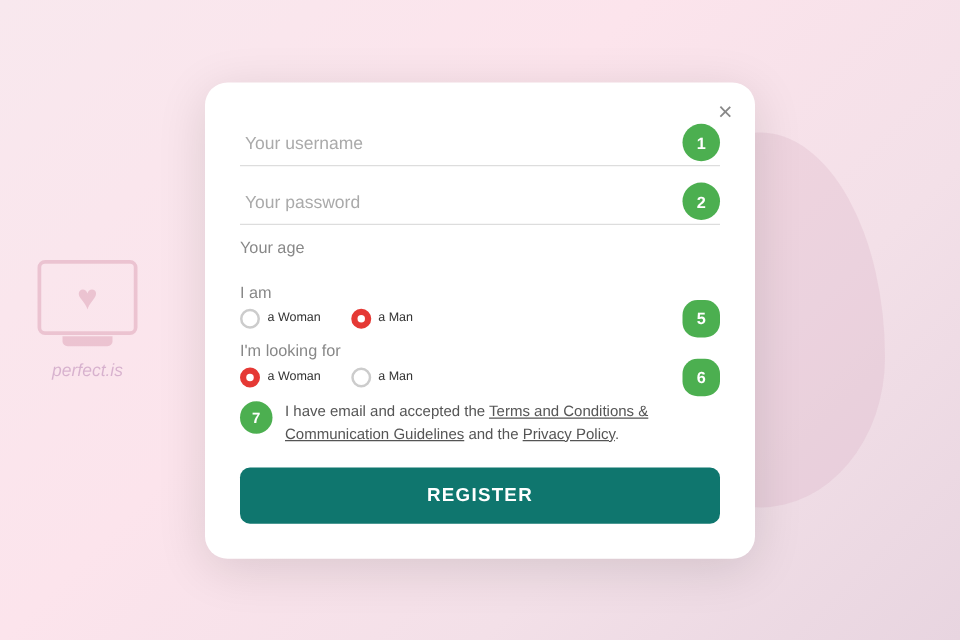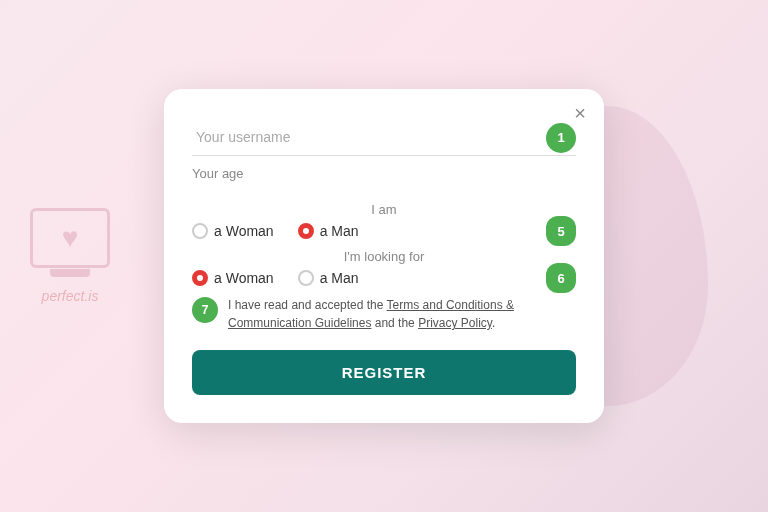--- a/index.html
+++ b/index.html
@@ -66,21 +66,21 @@
       border-radius: 0 0 4px 4px;
     }
 
     .watermark-heart {
       font-size: 28px;
       color: #c06080;
     }
 
     .watermark-text {
       font-size: 14px;
-      color: #b91c1c;
+      color: #701a75;
       font-style: italic;
       margin-top: 16px;
     }
 
     
     .modal {
       background: white;
       border-radius: 18px;
       padding: 30px 28px 28px;
       width: 440px;
@@ -152,35 +152,34 @@
 
     
     .gender-section {
       margin-bottom: 10px;
     }
 
     .gender-label {
       font-size: 13px;
       color: #888;
       margin-bottom: 6px;
-      text-align: center;
     }
 
     .gender-options {
       display: flex;
       align-items: center;
       gap: 24px;
       position: relative;
     }
 
     .gender-option {
       display: flex;
       align-items: center;
       gap: 6px;
-      font-size: 14px;
+      font-size: 10px;
       color: #333;
       cursor: pointer;
     }
 
     .radio-circle {
       width: 16px;
       height: 16px;
       border-radius: 50%;
       border: 2px solid #ccc;
       display: flex;
@@ -283,20 +282,24 @@
 
   <button class="close-btn">×</button>
 
   
   <div class="form-row">
     <input class="form-input" type="text" placeholder="Your username" style="">
     <div class="step-badge">1</div>
   </div>
 
   
+  <div class="form-row">
+    <input class="form-input" type="password" placeholder="Your password" style="">
+    <div class="step-badge">2</div>
+  </div>
 
   
 
   
   <div class="age-section">
     <div class="age-label">Your age</div>
   </div>
 
   
   <div class="gender-section">
@@ -327,20 +330,20 @@
         <span>a Man</span>
       </label>
       <div class="gender-step-badge">6</div>
     </div>
   </div>
 
   
   <div class="terms-section">
     <div class="terms-badge">7</div>
     <div class="terms-text">
-      <span>I have read and accepted the </span><a href="#">Terms and Conditions &amp; Communication Guidelines</a><span> and the </span><a href="#">Privacy Policy</a><span>.</span>
+      <span>I have email and accepted the </span><a href="#">Terms and Conditions &amp; Communication Guidelines</a><span> and the </span><a href="#">Privacy Policy</a><span>.</span>
     </div>
   </div>
 
   
   <button class="register-btn">REGISTER</button>
 
 </div>
 
 </body></html>

